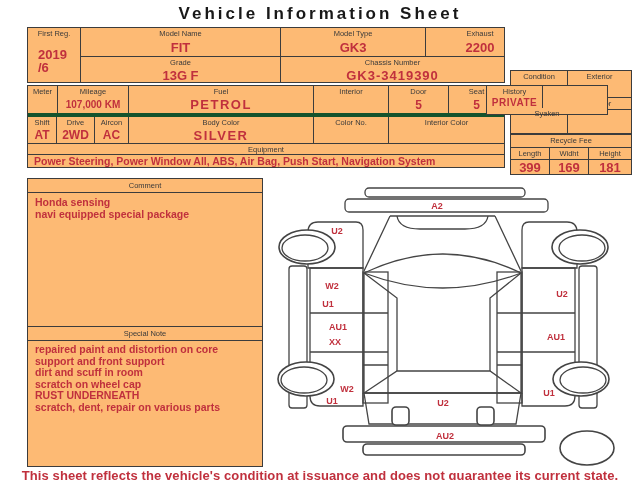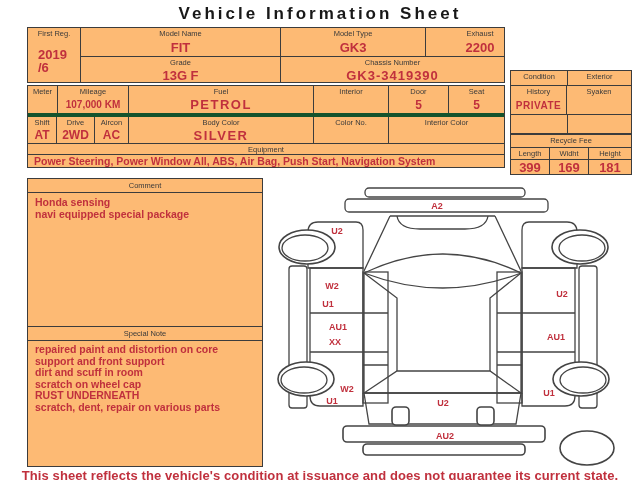--- a/index.html
+++ b/index.html
@@ -23,21 +23,21 @@
   
   .cond{left:510px;top:27px;width:122px;height:64px;display:flex;margin-top:43px;}
   
   .t2{left:27px;top:85px;width:478px;height:83px;display:flex;flex-direction:column;}
   .t2row{display:flex;}
   .r1{height:29px;}
   .r2{height:28px;border-top:4px solid #14532d;}
   .eqlbl{height:10px;border-top:1px solid #3c3c3c;border-bottom:1px solid #3c3c3c;}
   .eqval{flex:1;display:flex;align-items:center;}
   
-  .hist{left:510px;top:85px;width:122px;height:30px;display:flex;}
+  .hist{left:486px;top:85px;width:122px;height:30px;display:flex;flex-direction:column;}
   .recy{left:510px;top:115px;width:122px;height:32px;margin-top:19px;}
   .lwh{left:510px;top:147px;width:122px;height:28px;display:flex;}
   
   .notes{left:27px;top:178px;width:236px;height:289px;display:flex;flex-direction:column;}
   .noteshdr{height:13px;display:flex;align-items:center;justify-content:center;}
   .notesbody{color:var(--red);font-weight:bold;font-size:10.5px;line-height:12px;
              padding:3px 7px;text-align:left;}
   .footer{position:absolute;left:0;right:0;top:468px;text-align:center;
           font-size:13px;font-weight:bold;color:var(--red);letter-spacing:0.1px;}
   .diagram{position:absolute;left:268px;top:183px;width:372px;height:288px;}

